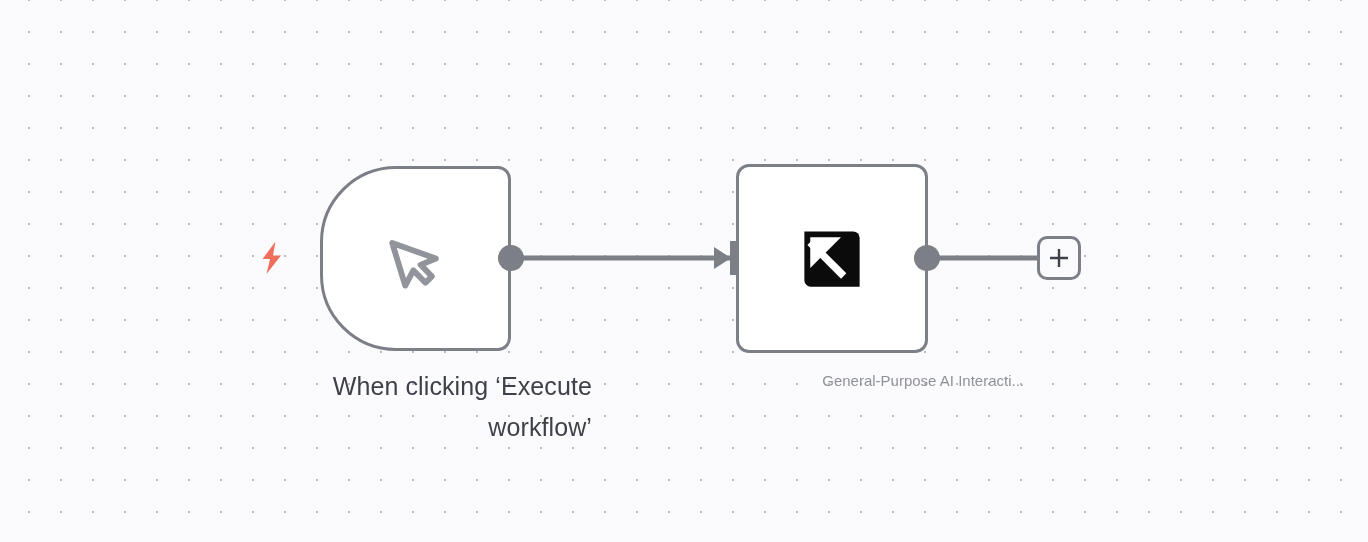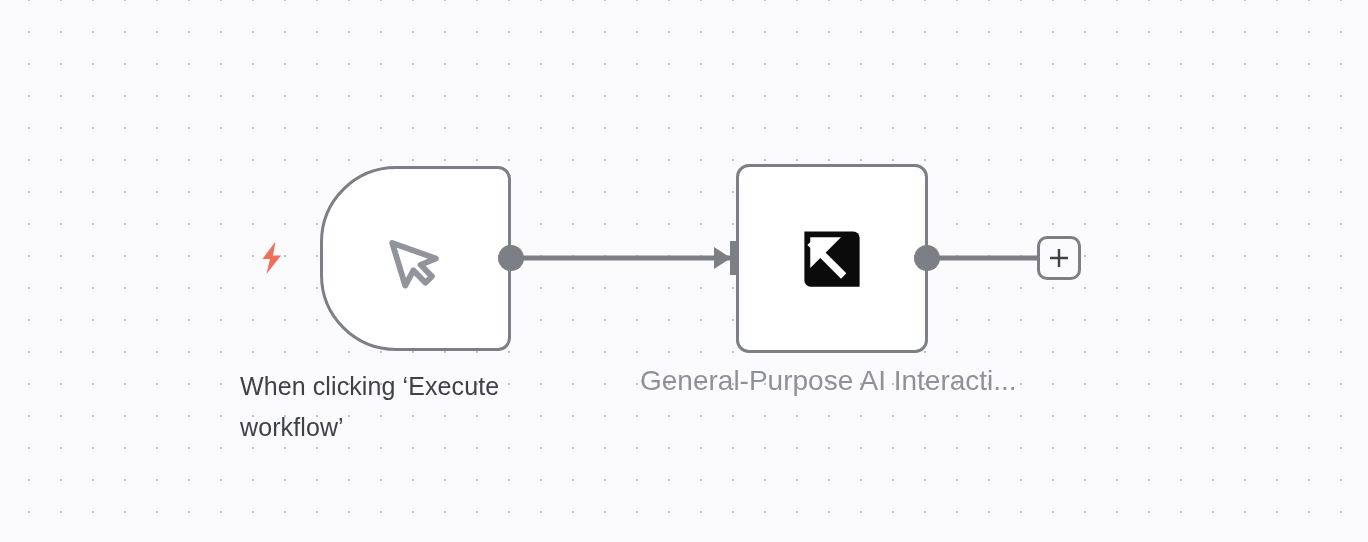--- a/index.html
+++ b/index.html
@@ -111,41 +111,41 @@
     display: flex;
     align-items: center;
     justify-content: center;
     padding: 0;
   }
   #add-node-button svg { display: block; }
 
   
   .node-labels {
     position: absolute;
-    text-align: left;
+    text-align: right;
   }
   #trigger-labels {
     left: 240px;
     top: 366px;
     width: 352px;
   }
   #portio-labels {
     left: 640px;
     top: 366px;
     width: 384px;
   }
   .node-title {
     font-size: 25px;
     line-height: 41px;
     color: #3f4149;
     letter-spacing: 0.1px;
     white-space: pre-wrap;
   }
   .node-subtitle {
-    font-size: 28px;
+    font-size: 15px;
     line-height: 30px;
     color: #8f9199;
     white-space: nowrap;
     overflow: hidden;
   }
 </style>
 </head>
 <body>
 
 <div id="canvas">

